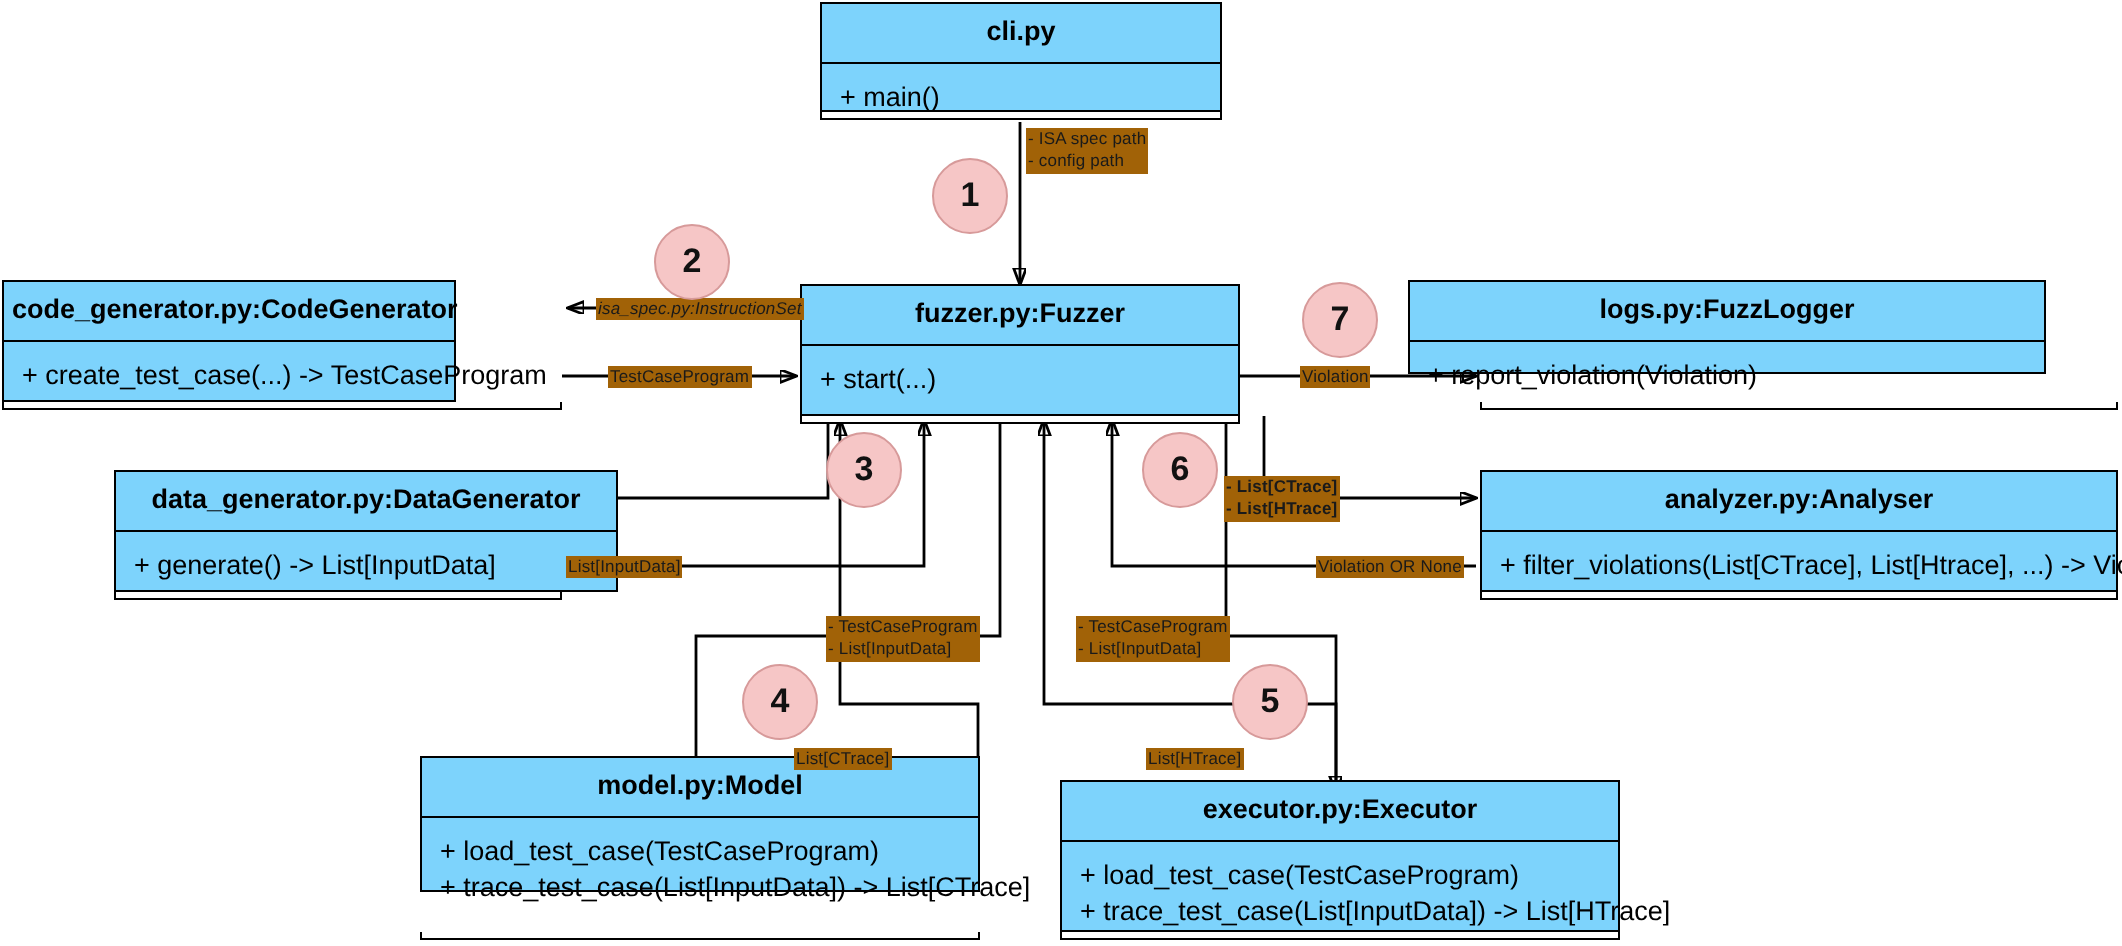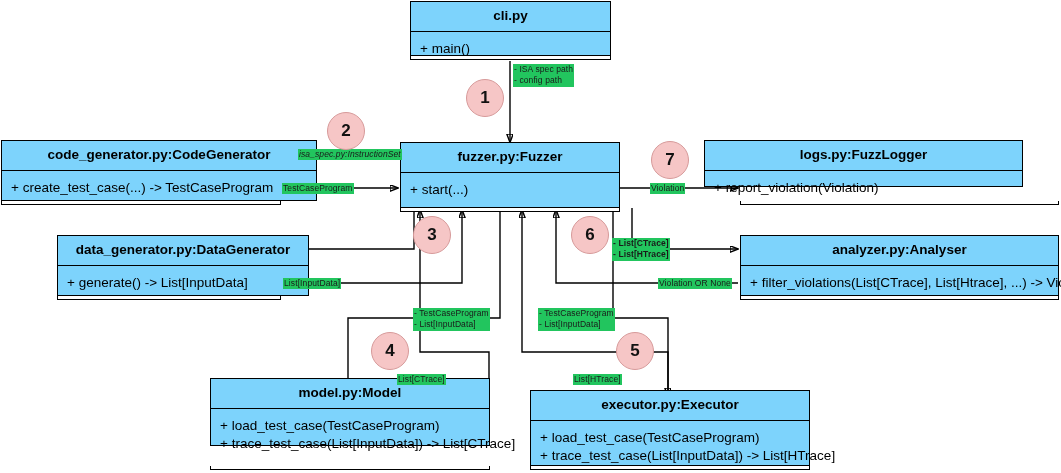--- a/index.html
+++ b/index.html
@@ -74,21 +74,21 @@
     font-weight: bold;
     display: flex;
     align-items: center;
     justify-content: center;
     box-sizing: border-box;
   }
   .edge-label {
     position: absolute;
     font-size: 8.5px;
     color: #1a1a1a;
-    background: #22c55e;
+    background: #a16207;
     line-height: 1.35;
     white-space: nowrap;
     padding: 0 1px;
     letter-spacing: 0.1px;
   }
 </style>
 </head>
 <body>
 
 <div id="canvas">
@@ -126,21 +126,21 @@
   </svg>
 
   <div class="uml-box" style="left:410px; top:1px; width:201px; height:55px;">
     <div class="uml-title">cli.py</div>
     <div class="uml-body">
       <div>+ main()</div>
     </div>
   </div>
   <div class="uml-shadow" style="left:410px; top:56px; width:201px;"></div>
 
-  <div class="uml-box" style="left:1px; top:140px; width:316px; height:61px;">
+  <div class="uml-box" style="left:1px; top:140px; width:227px; height:61px;">
     <div class="uml-title">code_generator.py:CodeGenerator</div>
     <div class="uml-body">
       <div>+ create_test_case(...) -&gt; TestCaseProgram</div>
     </div>
   </div>
   <div class="uml-shadow" style="left:1px; top:201px; width:280px;"></div>
 
   <div class="uml-box" style="left:400px; top:142px; width:220px; height:66px;">
     <div class="uml-title">fuzzer.py:Fuzzer</div>
     <div class="uml-body">
@@ -191,21 +191,21 @@
   </div>
   <div class="uml-shadow" style="left:530px; top:466px; width:280px;"></div>
 
   <div class="edge-label" style="left:513px; top:64px;">
     <div>- ISA spec path</div>
     <div>- config path</div>
   </div>
 
   <div class="edge-label" style="left:298px; top:149px;font-style:italic;">isa_spec.py:InstructionSet</div>
 
-  <div class="edge-label" style="left:282px; top:183px;text-align:right;">TestCaseProgram</div>
+  <div class="edge-label" style="left:304px; top:183px;text-align:right;">TestCaseProgram</div>
 
   <div class="edge-label" style="left:650px; top:183px;">Violation</div>
 
   <div class="edge-label" style="left:283px; top:278px;">List[InputData]</div>
 
   <div class="edge-label" style="left:612px; top:238px;font-weight:bold;">
     <div>- List[CTrace]</div>
     <div>- List[HTrace]</div>
   </div>
 

